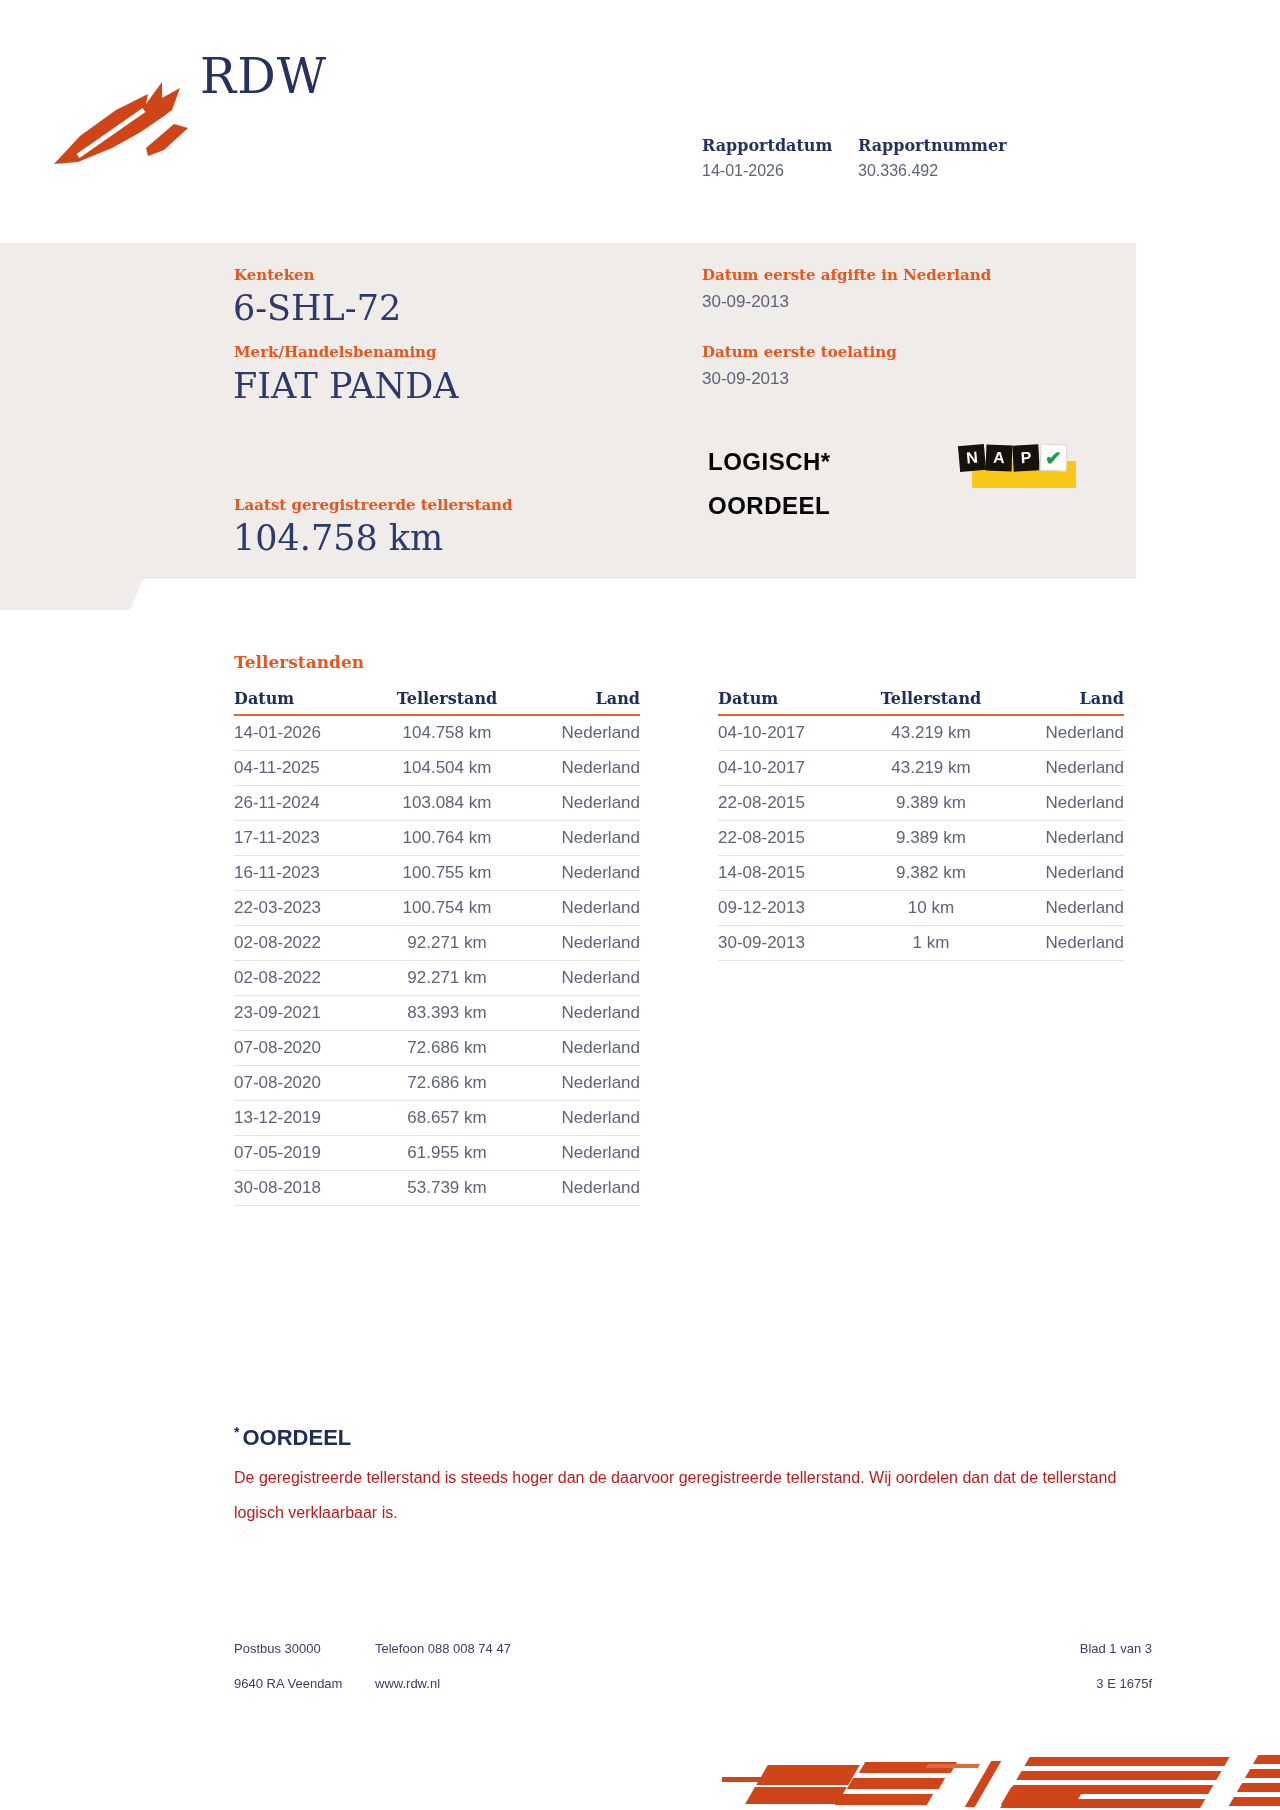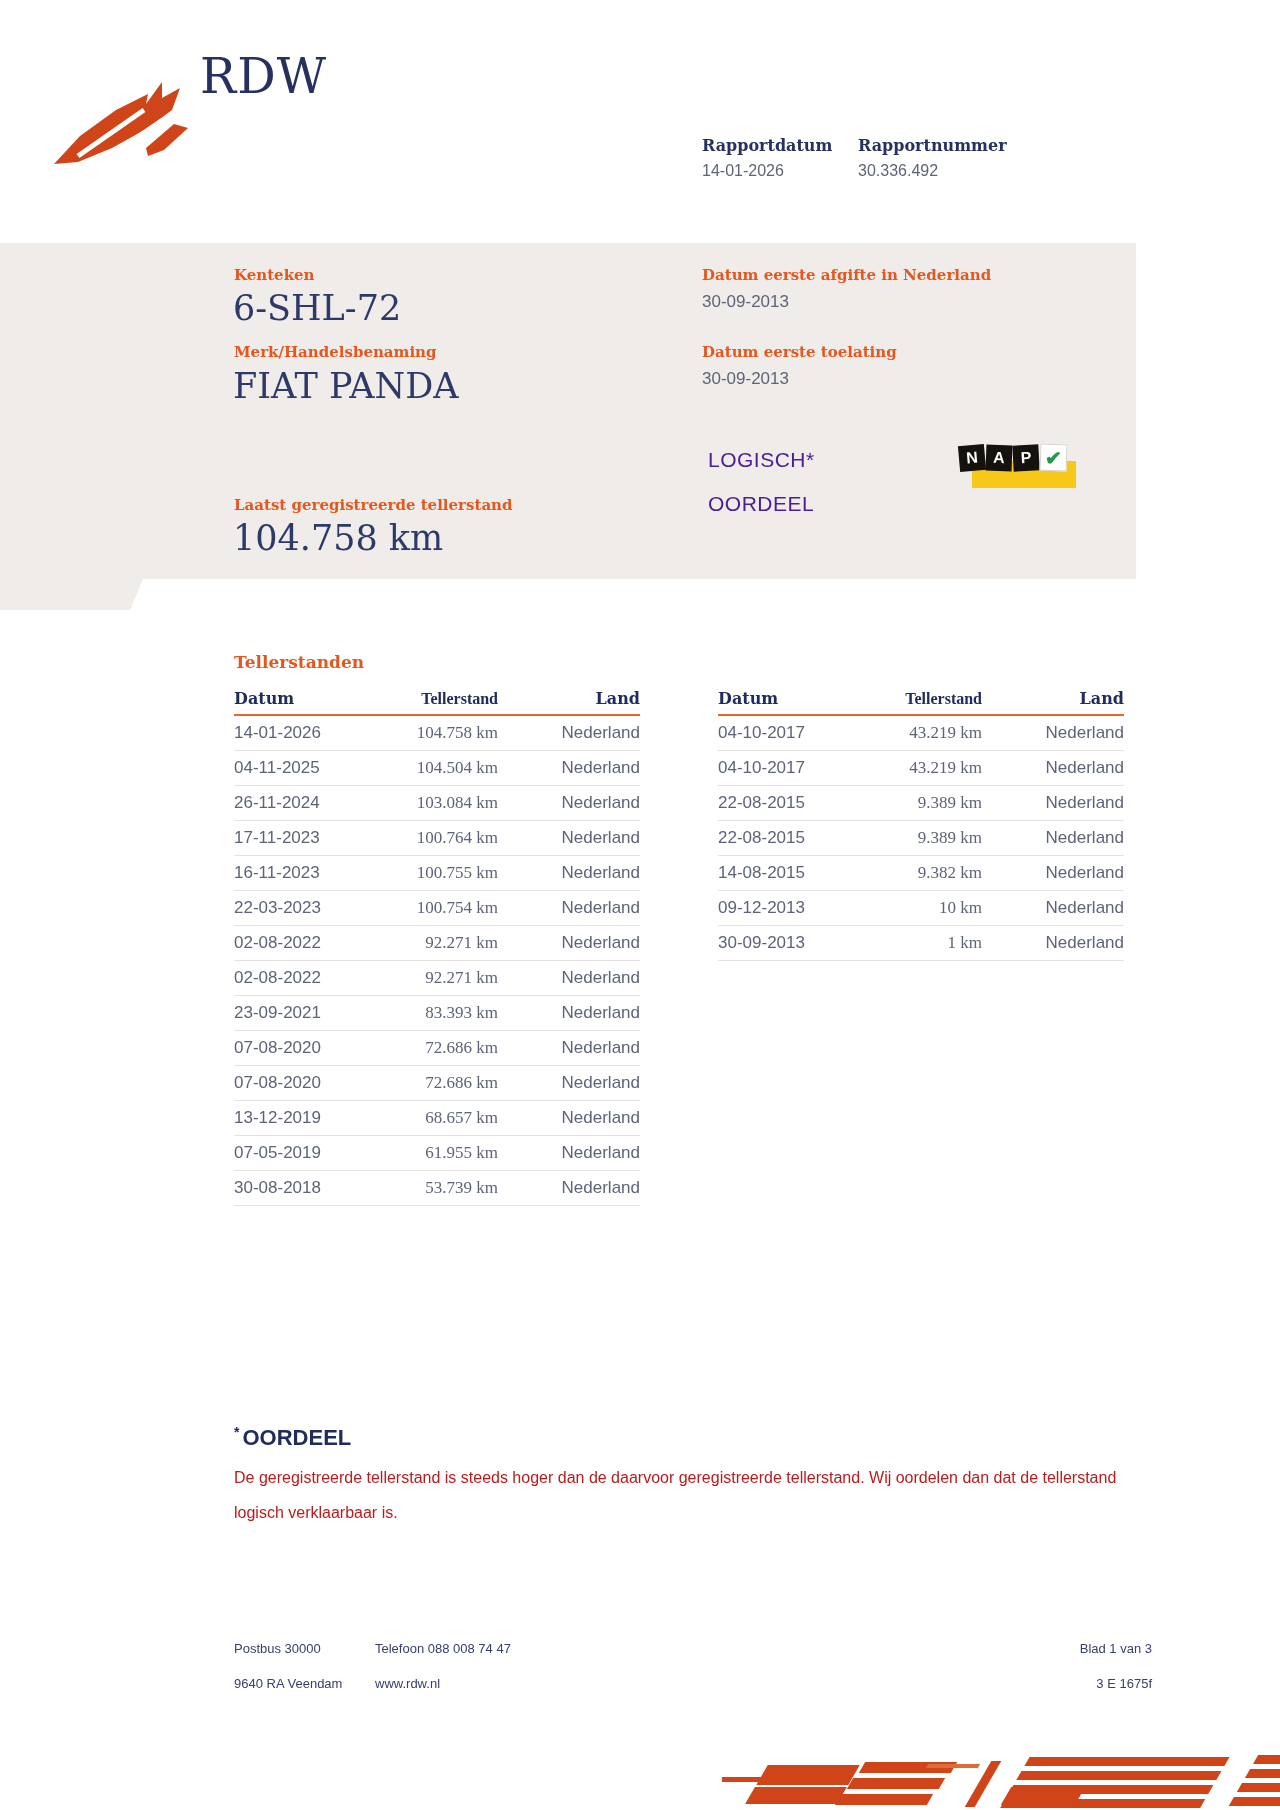--- a/index.html
+++ b/index.html
@@ -18,21 +18,21 @@
   .mx1{left:702px;} .mx2{left:858px;}
 
   
   .banner{position:absolute;left:0;top:243px;width:1136px;height:336px;background:#efecea;}
   .banner-tab{position:absolute;left:0;top:579px;width:143px;height:31px;background:#efecea;
               clip-path:polygon(0 0,100% 0,91% 100%,0 100%);}
   .olabel{position:absolute;font-family:"DejaVu Serif",serif;font-weight:bold;
           font-size:15px;color:#e4581f;}
   .bigval{position:absolute;font-family:"DejaVu Serif",serif;font-size:35px;color:#2d3968;}
   .dateval{position:absolute;font-size:17px;color:#5d6478;}
-  .oordeel{position:absolute;left:708px;font-weight:400;font-size:21px;color:#4c1d95;
+  .oordeel{position:absolute;left:708px;font-weight:700;font-size:24px;color:#000000;
            letter-spacing:0.5px;}
 
   
   .nap{position:absolute;left:959px;top:443px;width:120px;height:48px;}
   .nap-shadow{position:absolute;left:13px;top:18px;width:104px;height:27px;background:#f8c819;}
   .nap-tile{position:absolute;top:2px;width:26px;height:26px;background:#15120e;color:#ffffff;
             font-weight:700;font-size:16px;display:flex;align-items:center;justify-content:center;}
   .nap-t1{left:0;transform:rotate(-5deg);}
   .nap-t2{left:27px;transform:rotate(2deg);}
   .nap-t3{left:54px;transform:rotate(-3deg);}
@@ -43,21 +43,21 @@
   
   .section-title{position:absolute;left:234px;top:652px;font-family:"DejaVu Serif",serif;
                  font-weight:bold;font-size:17px;color:#e4581f;}
   table.tbl{position:absolute;top:676px;width:406px;border-collapse:collapse;table-layout:fixed;
             font-family:"Liberation Sans",sans-serif;font-size:17px;color:#5d6478;}
   .tbl-left{left:234px;} .tbl-right{left:718px;}
   .tbl col.col-d{width:162px;} .tbl col.col-t{width:102px;} .tbl col.col-l{width:142px;}
   .tbl th{font-family:"DejaVu Serif",serif;font-weight:bold;font-size:16px;color:#202c5a;
           border-bottom:2px solid #e4682c;height:32px;vertical-align:bottom;padding:0 0 6px 0;}
   .tbl td{height:34px;border-bottom:1px solid #e5e3e1;padding:0;vertical-align:middle;}
-  .tbl .c0{text-align:left;} .tbl .c1{text-align:right;font-family:Liberation Serif, serif;} .tbl .c2{text-align:right;}
+  .tbl .c0{text-align:left;} .tbl .c1{text-align:center;} .tbl .c2{text-align:right;}
 
   
   .fn-title{position:absolute;left:234px;top:1424px;font-weight:700;font-size:22px;color:#202c5a;}
   .fn-title .ast{font-size:14px;vertical-align:8px;margin-right:3px;}
   .fn-text{position:absolute;left:234px;top:1460px;width:905px;font-size:16px;line-height:35px;
            color:#b91c1c;}
 
   
   .foot{position:absolute;font-size:13px;color:#39406b;}
   .f-l1{top:1641px;} .f-l2{top:1676px;}

